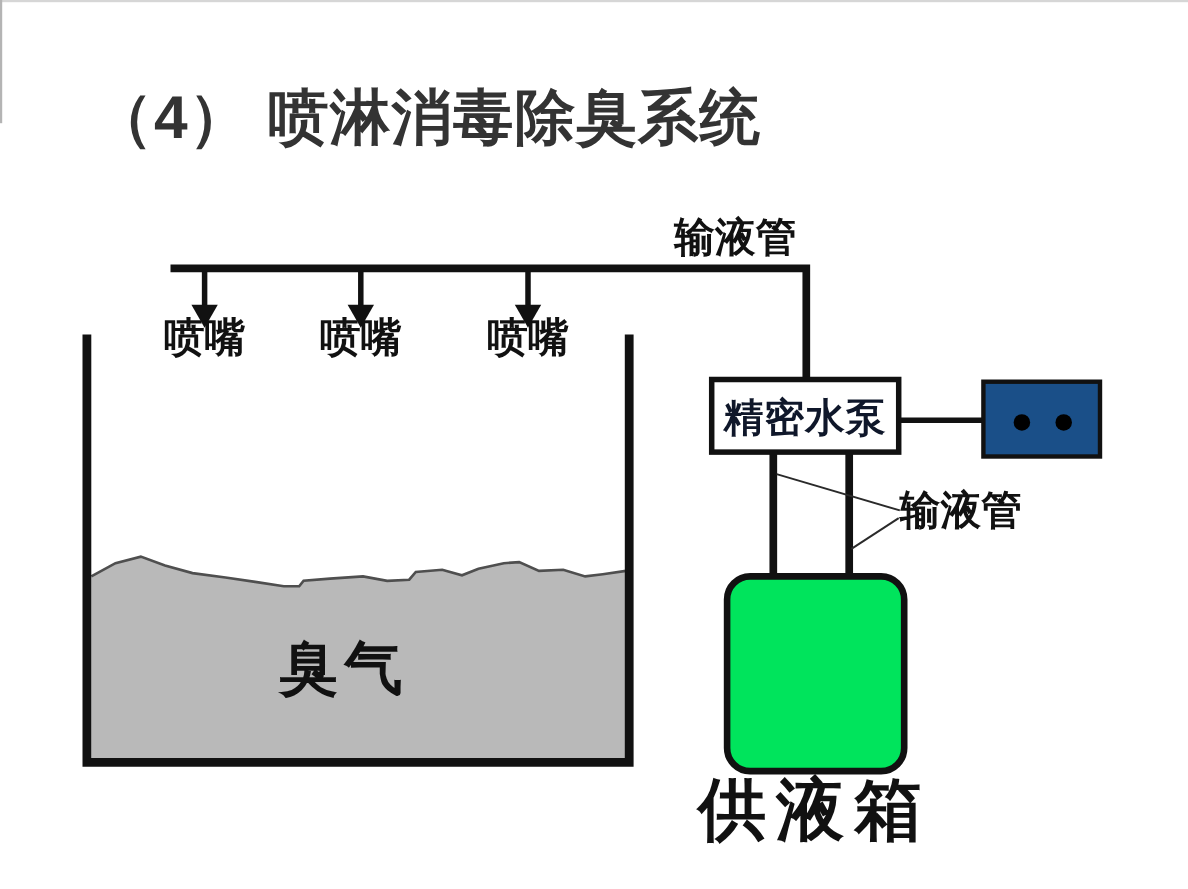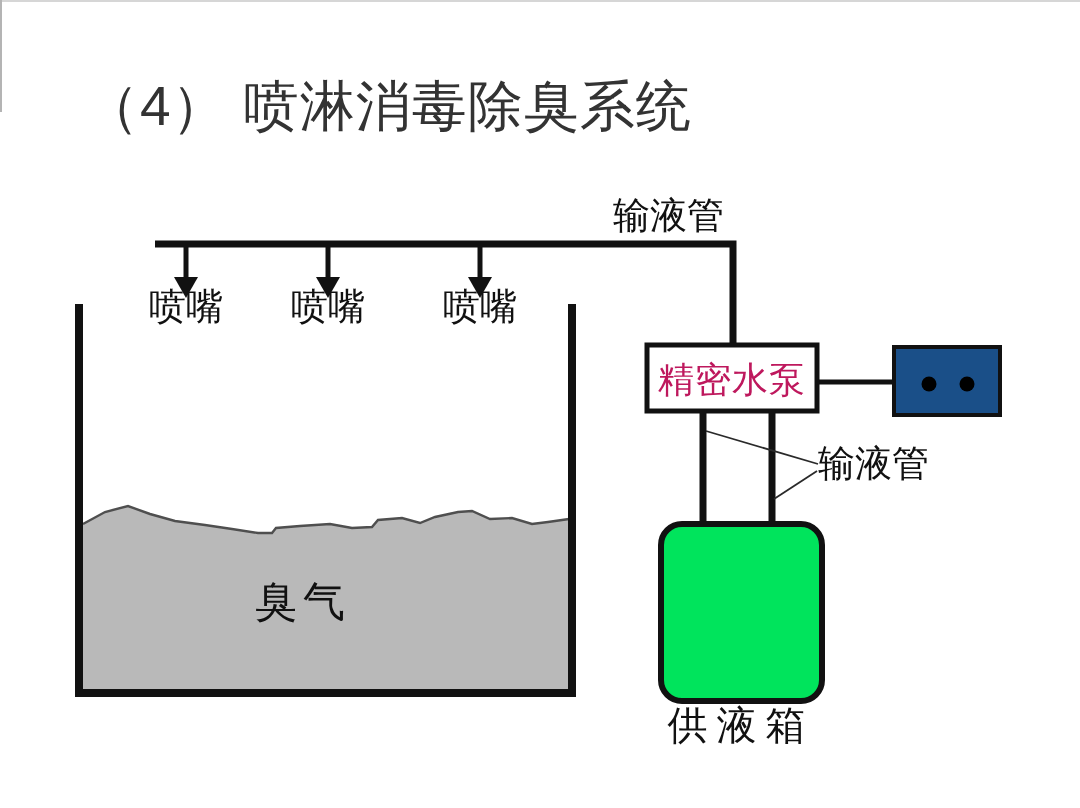--- a/index.html
+++ b/index.html
@@ -2,39 +2,39 @@
 <html><head>
 <meta charset="utf-8">
 <style>
   html,body{margin:0;padding:0;background:#fff;}
   #stage{
     position:relative;width:1080px;height:808px;background:#ffffff;
     overflow:hidden;font-family:"Liberation Sans","DejaVu Sans",sans-serif;
   }
   .abs{position:absolute;}
   .lbl{
-    position:absolute;color:#111;font-weight:normal;white-space:nowrap;
+    position:absolute;color:#111;font-weight:bold;white-space:nowrap;
     line-height:1.05;
   }
   #page-title{
     left:84px;top:78px;font-size:55px;color:#333;letter-spacing:1px;
   }
   #lbl-pipe-top{left:613px;top:197px;font-size:37px;}
   .nozzle-lbl{top:288px;font-size:37px;transform:translateX(-50%);}
   #lbl-nozzle-1{left:186px;}
   #lbl-nozzle-2{left:328px;}
   #lbl-nozzle-3{left:480px;}
   #lbl-controller{left:953px;top:289px;font-size:36px;transform:translateX(-50%);}
   #lbl-pump{
     left:647px;top:361px;width:170px;text-align:center;
-    font-size:36px;color:#be185d;letter-spacing:1px;
+    font-size:36px;color:#0f172a;letter-spacing:1px;
   }
   #lbl-pipe-low{left:818px;top:445px;font-size:37px;}
-  #lbl-gas{left:303px;top:580px;font-size:42px;transform:translateX(-50%);letter-spacing:6px;}
-  #lbl-supply-tank{left:741px;top:704px;font-size:40px;transform:translateX(-50%);letter-spacing:9px;}
+  #lbl-gas{left:313px;top:580px;font-size:53px;transform:translateX(-50%);letter-spacing:6px;}
+  #lbl-supply-tank{left:741px;top:704px;font-size:62px;transform:translateX(-50%);letter-spacing:9px;}
   #edge-left{left:0;top:0;width:2px;height:112px;background:#b4b4b4;}
   #edge-top{left:0;top:0;width:1080px;height:2px;background:#d6d6d6;}
 </style>
 </head>
 <body>
 
 <div id="stage">
 
   <div class="abs" id="edge-top"></div>
   <div class="abs" id="edge-left"></div>

